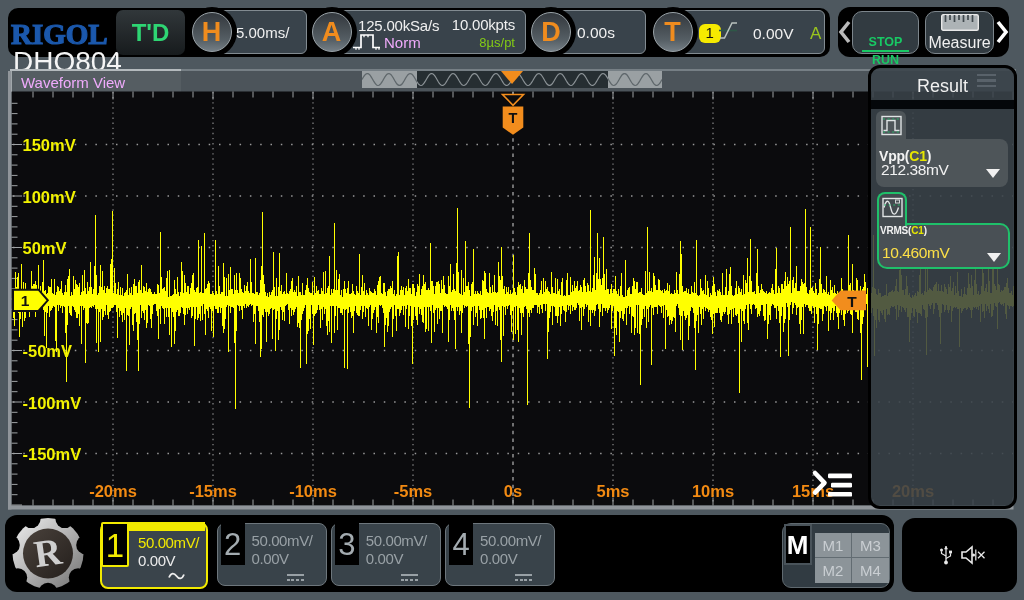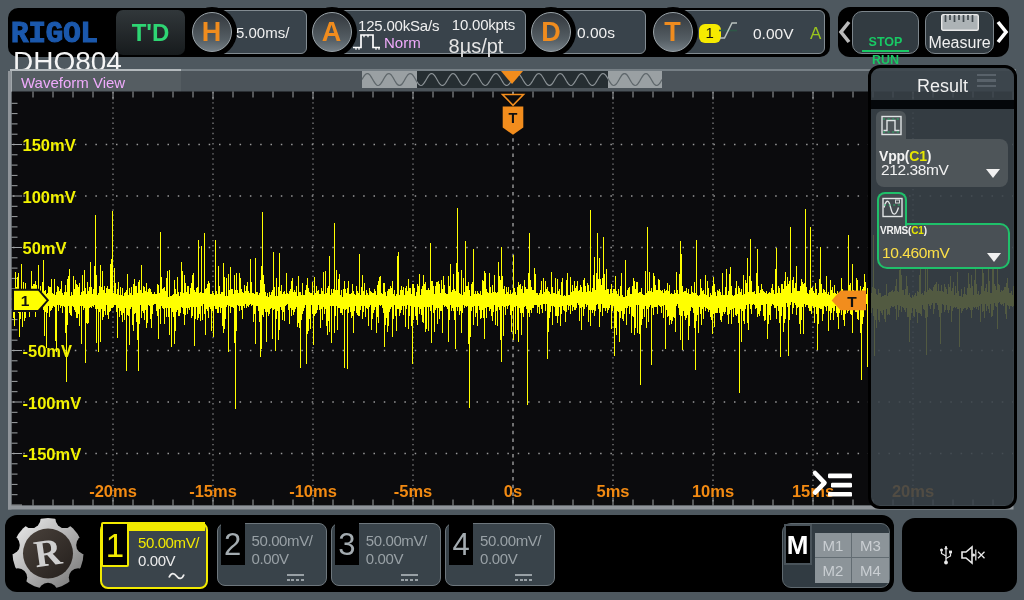--- a/index.html
+++ b/index.html
@@ -12,41 +12,41 @@
 .chnum{position:absolute;left:3px;top:-1px;width:24px;height:42px;background:#000;color:#a3abb0;font-size:31px;text-align:center;line-height:43px}
 .chtxt{position:absolute;left:34px;top:7.5px;font-size:15px;letter-spacing:-0.4px;color:#99a1a6;line-height:18px;white-space:nowrap}
 .dcic{position:absolute;left:69px;top:50px;width:17px;height:8px}
 .dcic i{position:absolute;background:#99a1a6;height:2.3px}
 .mbtn{position:absolute;width:36px;height:24px;color:#c9ced2;font-size:15px;text-align:center;line-height:25px}
 </style></head><body>
 
 <div class="abs" style="left:8px;top:8px;width:822px;height:49px;background:#000;border-radius:10px"></div>
 <div class="abs" style="left:838px;top:7px;width:171px;height:50px;background:#000;border-radius:12px"></div>
 
-<div class="abs" style="left:11px;top:18px;font-family:Liberation Mono, monospace;font-weight:bold;font-size:29px;color:#1b58ac;-webkit-text-stroke:1.2px #1b58ac">RIGOL</div>
+<div class="abs" style="left:11px;top:18px;font-family:Liberation Serif, serif;font-weight:bold;font-size:29px;color:#1b58ac;-webkit-text-stroke:1.2px #1b58ac">RIGOL</div>
 <div class="abs" style="left:13px;top:46px;font-size:28px;color:#f5f5f5">DHO804</div>
 
 <div class="abs" style="left:116px;top:9.5px;width:69px;height:45px;border-radius:7px;background:linear-gradient(180deg,#31373a,#171b1d);color:#2ed573;font-size:24px;font-weight:bold;text-align:center;line-height:45px">T'D</div>
 
 <div class="abs panel" style="left:211px;top:10px;width:96px;height:44px"></div>
 <div class="abs blkring" style="left:186.5px;top:6.5px"></div>
 <div class="abs circ" style="left:191.5px;top:11.5px">H</div>
 <div class="abs" style="left:236px;top:24px;font-size:15px;color:#f0f0f0">5.00ms/</div>
 
 <div class="abs panel" style="left:331px;top:10px;width:195px;height:44px"></div>
 <div class="abs blkring" style="left:306.5px;top:6.5px"></div>
 <div class="abs circ" style="left:311.5px;top:11.5px">A</div>
 <div class="abs" style="left:358px;top:16.5px;font-size:15px;letter-spacing:-0.2px;color:#f0f0f0">125.00kSa/s</div>
 <div class="abs" style="left:437px;top:16px;width:78px;text-align:right;font-size:15px;letter-spacing:-0.2px;color:#f0f0f0">10.00kpts</div>
 <svg class="abs" style="left:352px;top:32px" width="29" height="19" viewBox="0 0 29 19">
     <path d="M1 15.5h8V3h12v12.5h7" fill="none" stroke="#fff" stroke-width="1.7"></path>
     <path d="M4 15.5v2.2M7 15.5v2.2M12 3v2.2M16 3v2.2M24 15.5v2.2M27 15.5v2.2" stroke="#fff" stroke-width="1.3"></path>
   </svg>
 <div class="abs" style="left:384px;top:34px;font-size:15px;color:#f0abfc">Norm</div>
-<div class="abs" style="left:437px;top:35px;width:78px;text-align:center;font-size:20px;color:#e5e5e5">8µs/pt</div>
+<div class="abs" style="left:437px;top:35px;width:78px;text-align:right;font-size:13px;color:#84cc16">8µs/pt</div>
 
 <div class="abs panel" style="left:550px;top:10px;width:96px;height:44px"></div>
 <div class="abs blkring" style="left:526px;top:6.5px"></div>
 <div class="abs circ" style="left:531px;top:11.5px">D</div>
 <div class="abs" style="left:577px;top:24px;font-size:15.5px;color:#f0f0f0">0.00s</div>
 
 <div class="abs panel" style="left:671px;top:10px;width:154px;height:44px"></div>
 <div class="abs blkring" style="left:647.5px;top:6.5px"></div>
 <div class="abs circ" style="left:652.5px;top:11.5px">T</div>
 <div class="abs" style="left:699px;top:24px;width:21.5px;height:18.5px;background:#f6ea00;border-radius:6px;color:#111;font-size:15px;text-align:center;line-height:18px">1</div>

